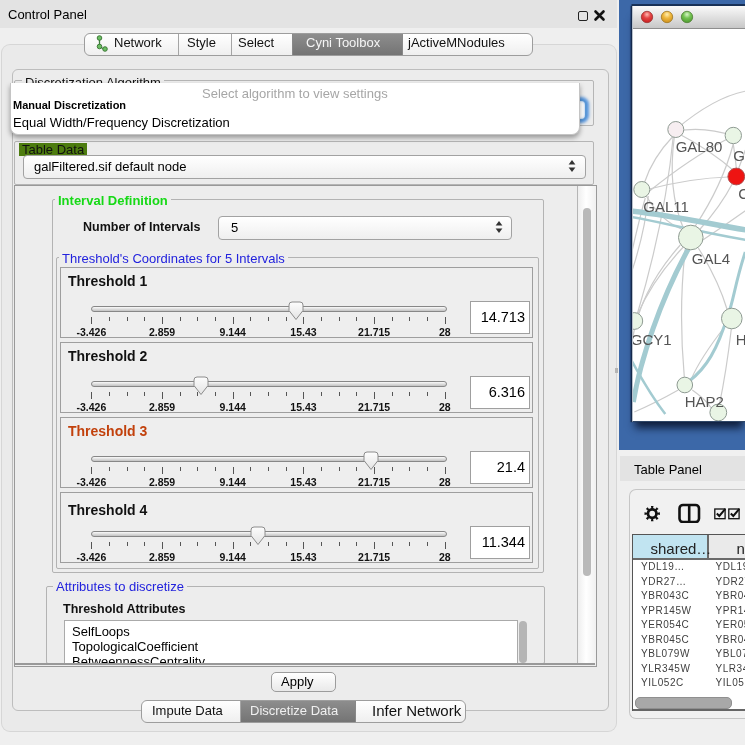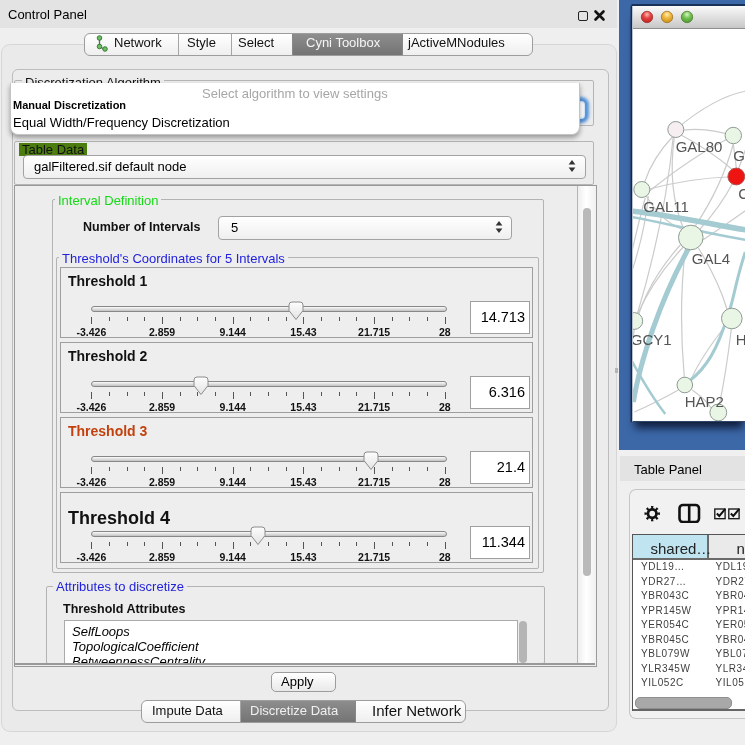--- a/index.html
+++ b/index.html
@@ -55,21 +55,21 @@
   <path d="M5 1 L8.4 5.4 H1.6 Z" fill="#333"></path>
   <path d="M5 13 L8.4 8.6 H1.6 Z" fill="#333"></path>
 </svg>
 
 <div class="abs" style="left:14px;top:185px;width:581px;height:480px;background:#ededed;border:1px solid #999;overflow:hidden;"></div>
 
 <div class="abs" style="left:577px;top:186px;width:18px;height:478px;background:linear-gradient(90deg,#eee, #fff 45%,#f0f0f0);border-left:1px solid #b5b5b5;"></div>
 <div class="abs" style="left:582.5px;top:208px;width:8.5px;height:368px;background:#b9b9b9;border-radius:4.5px;"></div>
 
 <div class="abs" style="left:52px;top:199px;width:490px;height:372px;border:1px solid #b3b3b3;border-radius:2px;"></div>
-<div class="txt" style="left:55px;top:194px;font-size:13px;line-height:13px;color:#16d916;background:#ededed;padding:0 3px;">Interval Definition</div>
+<div class="txt" style="left:55px;top:194px;font-size:13px;line-height:13px;color:#16d916;background:#ededed;padding:0 3px;font-weight:bold;">Interval Definition</div>
 
 <div class="txt" style="left:83px;top:221px;font-size:12.5px;line-height:13px;font-weight:bold;color:#111;">Number of Intervals</div>
 <div class="abs" style="left:218px;top:216px;width:292px;height:22px;background:linear-gradient(#ffffff,#efefef);border:1px solid #a2a2a2;border-radius:4px;"></div>
 <div class="txt" style="left:231px;top:221px;font-size:13px;line-height:13px;color:#000;">5</div>
 <svg class="abs" style="left:494px;top:220px;" width="10" height="14" viewBox="0 0 10 14">
   <path d="M5 1 L8.4 5.4 H1.6 Z" fill="#333"></path>
   <path d="M5 13 L8.4 8.6 H1.6 Z" fill="#333"></path>
 </svg>
 
 <div class="abs" style="left:56px;top:257px;width:481px;height:310px;border:1px solid #b3b3b3;border-radius:2px;"></div>
@@ -193,21 +193,21 @@
           <linearGradient id="thg3" x1="0" y1="0" x2="0" y2="1">
             <stop offset="0" stop-color="#fdfdfd"></stop>
             <stop offset="1" stop-color="#e3e3e3"></stop>
           </linearGradient>
         </defs>
         <path d="M1 4 Q1 1 4 1 L12 1 Q15 1 15 4 L15 9.5 L8 18.5 L1 9.5 Z" fill="url(#thg3)" stroke="#8c8c8c" stroke-width="1"></path>
       </svg>
       <div style="position:absolute;left:409px;top:33px;width:54px;height:31px;background:#fff;border:1.5px solid #9f9f9f;display:flex;align-items:center;justify-content:flex-end;padding-right:3.5px;font-size:14.5px;color:#000;">21.4</div>
     </div>
     <div class="abs" style="left:60px;top:491.5px;width:471px;height:69.5px;background:#eeeeee;border:1px solid #9e9e9e;">
-      <div class="txt" style="left:7px;top:18px;font-size:18px;line-height:14px;font-weight:bold;color:#111;">Threshold 4</div>
+      <div class="txt" style="left:7px;top:10px;font-size:14px;line-height:14px;font-weight:bold;color:#111;">Threshold 4</div>
       <div style="position:absolute;left:30px;top:38px;width:354px;height:4.5px;background:linear-gradient(#fafafa,#c2c2c2);border:1px solid #878787;border-radius:3px;"></div>
       <div style="position:absolute;left:30.40px;top:49.5px;width:1px;height:6.5px;background:#555;"></div>
       <div style="position:absolute;left:48.07px;top:49.5px;width:1px;height:4px;background:#555;"></div>
       <div style="position:absolute;left:65.74px;top:49.5px;width:1px;height:4px;background:#555;"></div>
       <div style="position:absolute;left:83.41px;top:49.5px;width:1px;height:4px;background:#555;"></div>
       <div style="position:absolute;left:101.08px;top:49.5px;width:1px;height:6.5px;background:#555;"></div>
       <div style="position:absolute;left:118.75px;top:49.5px;width:1px;height:4px;background:#555;"></div>
       <div style="position:absolute;left:136.42px;top:49.5px;width:1px;height:4px;background:#555;"></div>
       <div style="position:absolute;left:154.09px;top:49.5px;width:1px;height:4px;background:#555;"></div>
       <div style="position:absolute;left:171.76px;top:49.5px;width:1px;height:6.5px;background:#555;"></div>
@@ -239,21 +239,21 @@
         <path d="M1 4 Q1 1 4 1 L12 1 Q15 1 15 4 L15 9.5 L8 18.5 L1 9.5 Z" fill="url(#thg4)" stroke="#8c8c8c" stroke-width="1"></path>
       </svg>
       <div style="position:absolute;left:409px;top:33px;width:54px;height:31px;background:#fff;border:1.5px solid #9f9f9f;display:flex;align-items:center;justify-content:flex-end;padding-right:3.5px;font-size:14.5px;color:#000;">11.344</div>
     </div>
   </div>
 
 <div class="abs" style="left:46px;top:586px;width:497px;height:76px;border-bottom:none;border:1px solid #b3b3b3;border-radius:2px;"></div>
 <div class="txt" style="left:53px;top:580px;font-size:13px;line-height:13px;color:#2222dd;background:#ececec;padding:0 3px;">Attributes to discretize</div>
 <div class="txt" style="left:63px;top:603px;font-size:12.5px;line-height:13px;font-weight:bold;color:#111;">Threshold Attributes</div>
 <div class="abs" style="left:64px;top:620px;width:452px;height:43px;background:#fff;border:1px solid #aaa;border-bottom:none;overflow:hidden;">
-  <div style="position:absolute;left:7px;top:4px;font-size:13px;line-height:14.9px;color:#000;font-style:italic;">SelfLoops<br>TopologicalCoefficient<br>BetweennessCentrality</div>
+  <div style="position:absolute;left:7px;top:4px;font-size:13px;line-height:14.9px;color:#000;">SelfLoops<br>TopologicalCoefficient<br>BetweennessCentrality</div>
 </div>
 <div class="abs" style="left:518.5px;top:621px;width:8.5px;height:42px;background:#b5b5b5;border-radius:4.5px;"></div>
 <div class="abs" style="left:15px;top:663px;width:580px;height:2px;background:#999;"></div>
 
 <div class="abs" style="left:271px;top:672px;width:63px;height:18px;background:linear-gradient(#ffffff,#e9e9e9);border:1px solid #9c9c9c;border-radius:5px;"></div>
 <div class="txt" style="left:281px;top:675px;font-size:13px;line-height:13px;color:#000;">Apply</div>
 
 <div class="abs" style="left:141px;top:700px;width:323px;height:21px;background:linear-gradient(#ffffff,#efefef);border:1px solid #9d9d9d;border-radius:6px;overflow:hidden;display:flex;">
   <div style="width:98px;border-right:1px solid #a5a5a5;"></div>
   <div style="width:114px;background:linear-gradient(#8d8d8d,#747474);border-right:1px solid #888;"></div>

